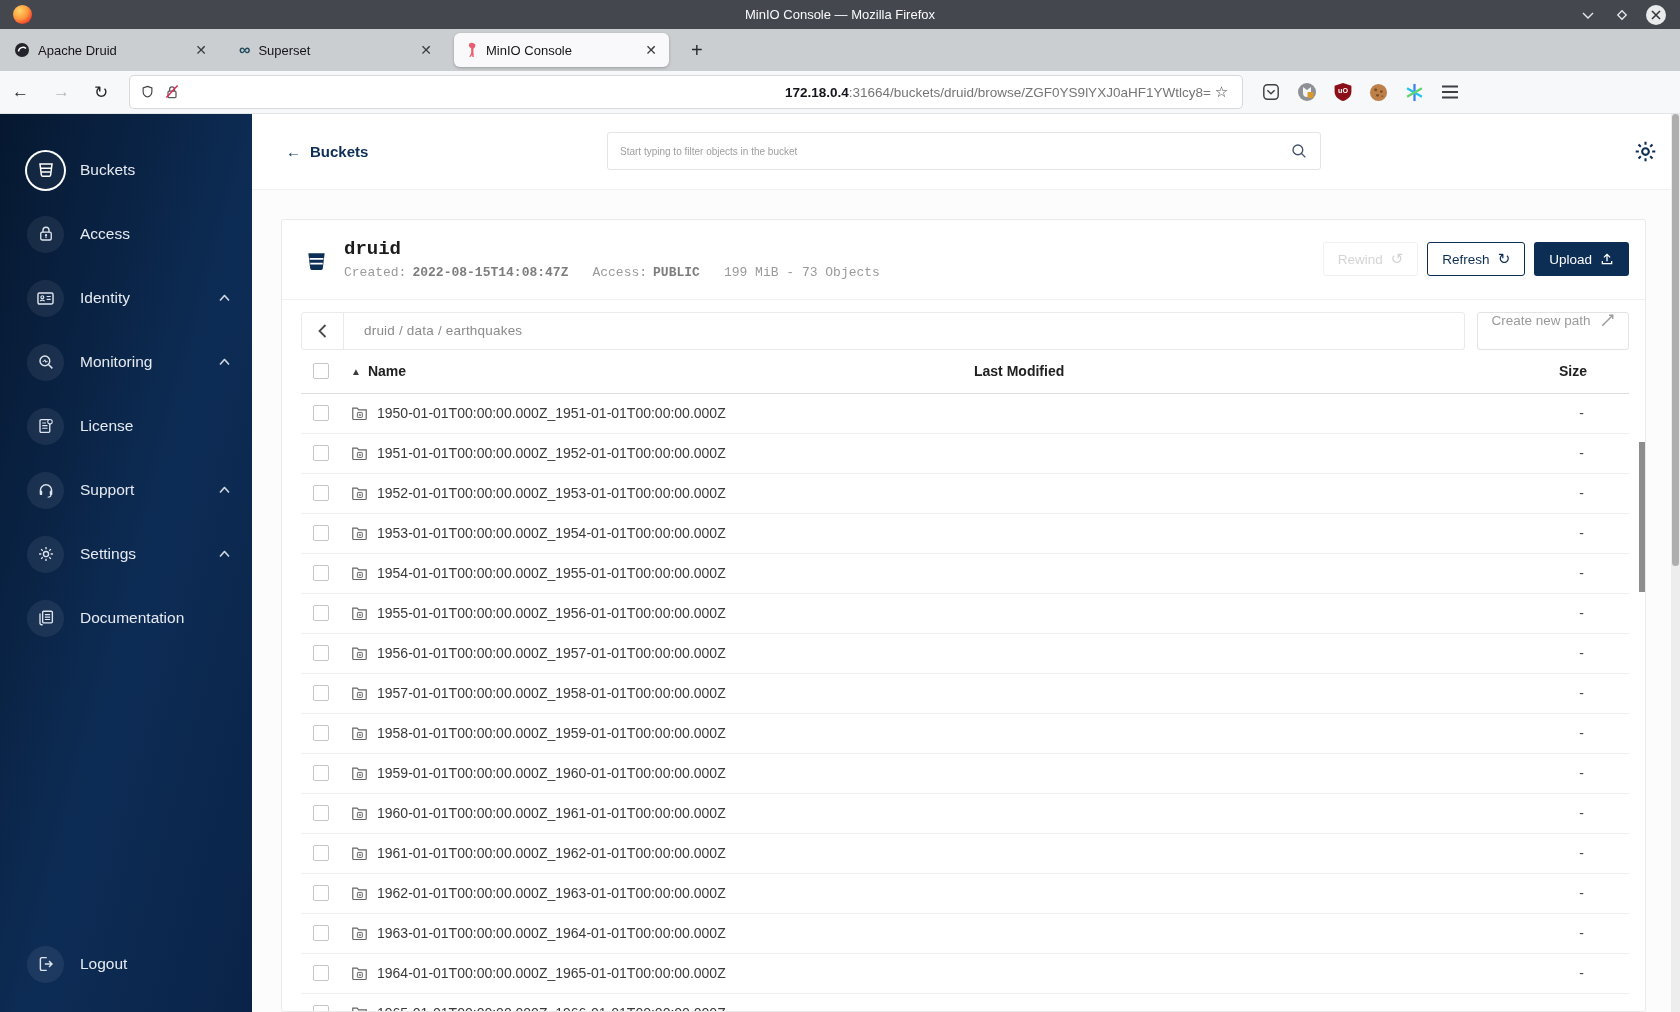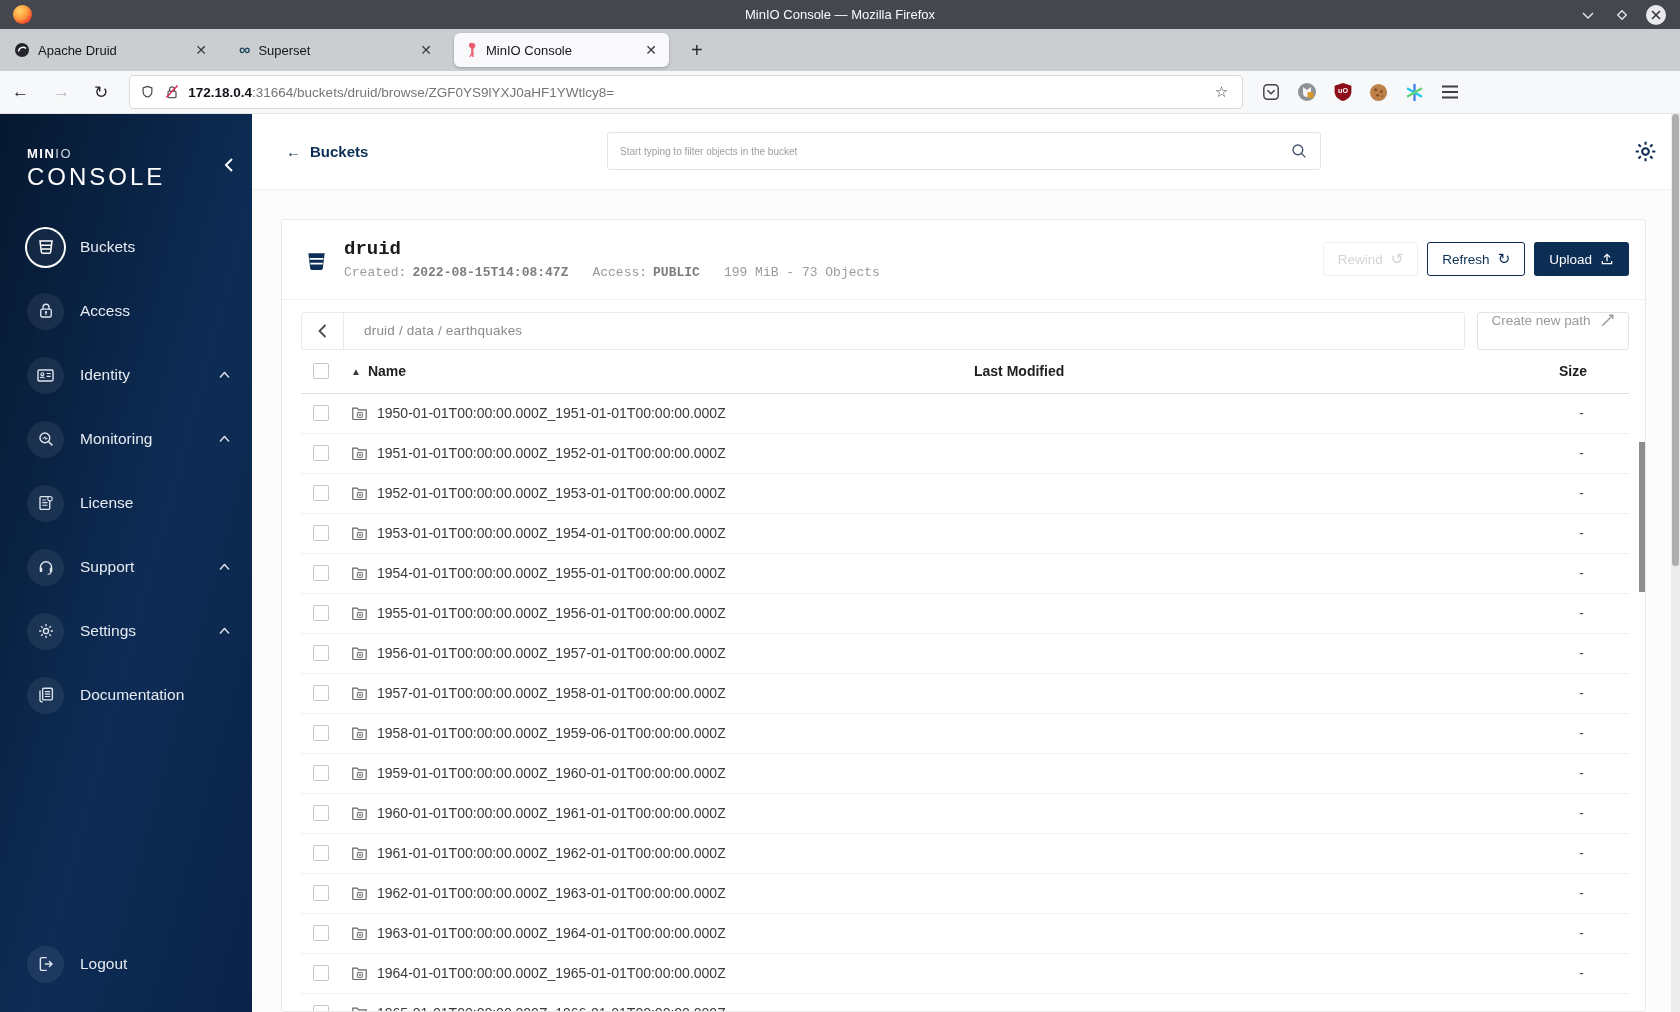--- a/index.html
+++ b/index.html
@@ -21,21 +21,21 @@
   .tab.active { background:#f9f9fb; box-shadow:0 1px 3px rgba(0,0,0,.25); }
   .tab .tab-label { flex:1; white-space:nowrap; overflow:hidden; }
   .tab .tab-close { color:#3a3a3e; font-size:14px; padding:0 2px; }
   .newtab-btn { font-size:20px; color:#2a2a2e; margin-left:14px; padding:0 8px; }
 
   .navbar { height:43px; background:#f7f8f9; display:flex; align-items:center; border-bottom:1px solid #e3e4e6; }
   .nav-btn { font-size:17px; color:#26262b; padding:0 12px; }
   .nav-btn.disabled { color:#b7b8ba; }
   .urlbar { width:1112px; height:32px; margin-left:10px; background:#fff; border-radius:4px;
             box-shadow:0 0 0 1px #d7d8da; display:flex; align-items:center; padding:0 10px; }
-  .urlbar .url-text { font-size:13.5px; margin-left:8px; flex:1; white-space:nowrap; overflow:hidden; }
+  .urlbar .url-text { font-size:13.5px; margin-left:8px; flex:1; white-space:nowrap; overflow:hidden;text-align:right; }
   .url-host { color:#15141a; }
   .url-rest { color:#757575; }
   .star { font-size:15px; color:#45454a; padding:0 4px; }
   .ext-icons { display:flex; align-items:center; gap:17px; margin-left:20px;text-align:center; }
 
   
   .app { display:flex; height:898px; }
 
   .sidebar { width:252px; background:linear-gradient(105deg,#061830 0%,#0d2c55 55%,#0a2348 100%);
              color:#e4e8ef; display:flex; flex-direction:column; position:relative; }
@@ -204,29 +204,20 @@
     <svg width="18" height="14" viewBox="0 0 18 14">
       <path d="M1 1.5h16M1 7h16M1 12.5h16" stroke="#3f3f44" stroke-width="1.8"></path>
     </svg>
   </div>
   <div style="width:22px"></div>
 </div>
 
 <div class="app">
 
   <div class="sidebar">
-    <div class="brand">
-      <div><span class="brand-min">MIN</span><span class="brand-io">IO</span></div>
-      <div class="brand-console">CONSOLE</div>
-      <div class="collapse-btn">
-        <svg width="10" height="14" viewBox="0 0 10 14">
-            <polyline points="8,1 2,7 8,13" fill="none" stroke="#fff" stroke-width="2"></polyline>
-          </svg>
-      </div>
-    </div>
 
     <div class="menu">
 
       <div class="menu-item active">
         <span class="icon-circle">
           <svg width="18" height="18" viewBox="0 0 24 24">
               <path d="M4 4h16l-1.8 14.6c-.1 1-1 1.7-2 1.7H7.8c-1 0-1.9-.7-2-1.7L4 4z" fill="none" stroke="#fff" stroke-width="2"></path>
               <path d="M5.2 9.5h13.6M6 14.5h12" stroke="#fff" stroke-width="2"></path>
             </svg>
         </span>
@@ -566,21 +557,21 @@
   <div class="grid-row trow">
     <div class="cell-check">
       <span class="checkbox"></span>
     </div>
     <div class="cell-name">
       <svg width="17" height="17" viewBox="0 0 24 24">
         <path d="M2.5 4.5h6.2l2 2.5h10.8v12a1.5 1.5 0 0 1-1.5 1.5H4a1.5 1.5 0 0 1-1.5-1.5v-14.5z" fill="none" stroke="#666" stroke-width="1.7"></path>
         <rect x="9" y="10.5" width="7" height="7" rx="1" fill="none" stroke="#666" stroke-width="1.4"></rect>
         <path d="M10.8 12.3l3.4 3.4M14.2 12.3l-3.4 3.4" stroke="#666" stroke-width="1.1"></path>
       </svg>
-      <span class="fname">1958-01-01T00:00:00.000Z_1959-06-01T00:00:00.000Z</span>
+      <span class="fname">1958-01-01T00:00:00.000Z_1959-01-01T00:00:00.000Z</span>
     </div>
     <div class="cell-mod"></div>
     <div class="cell-size">-</div>
   </div>
 
   <div class="grid-row trow">
     <div class="cell-check">
       <span class="checkbox"></span>
     </div>
     <div class="cell-name">

